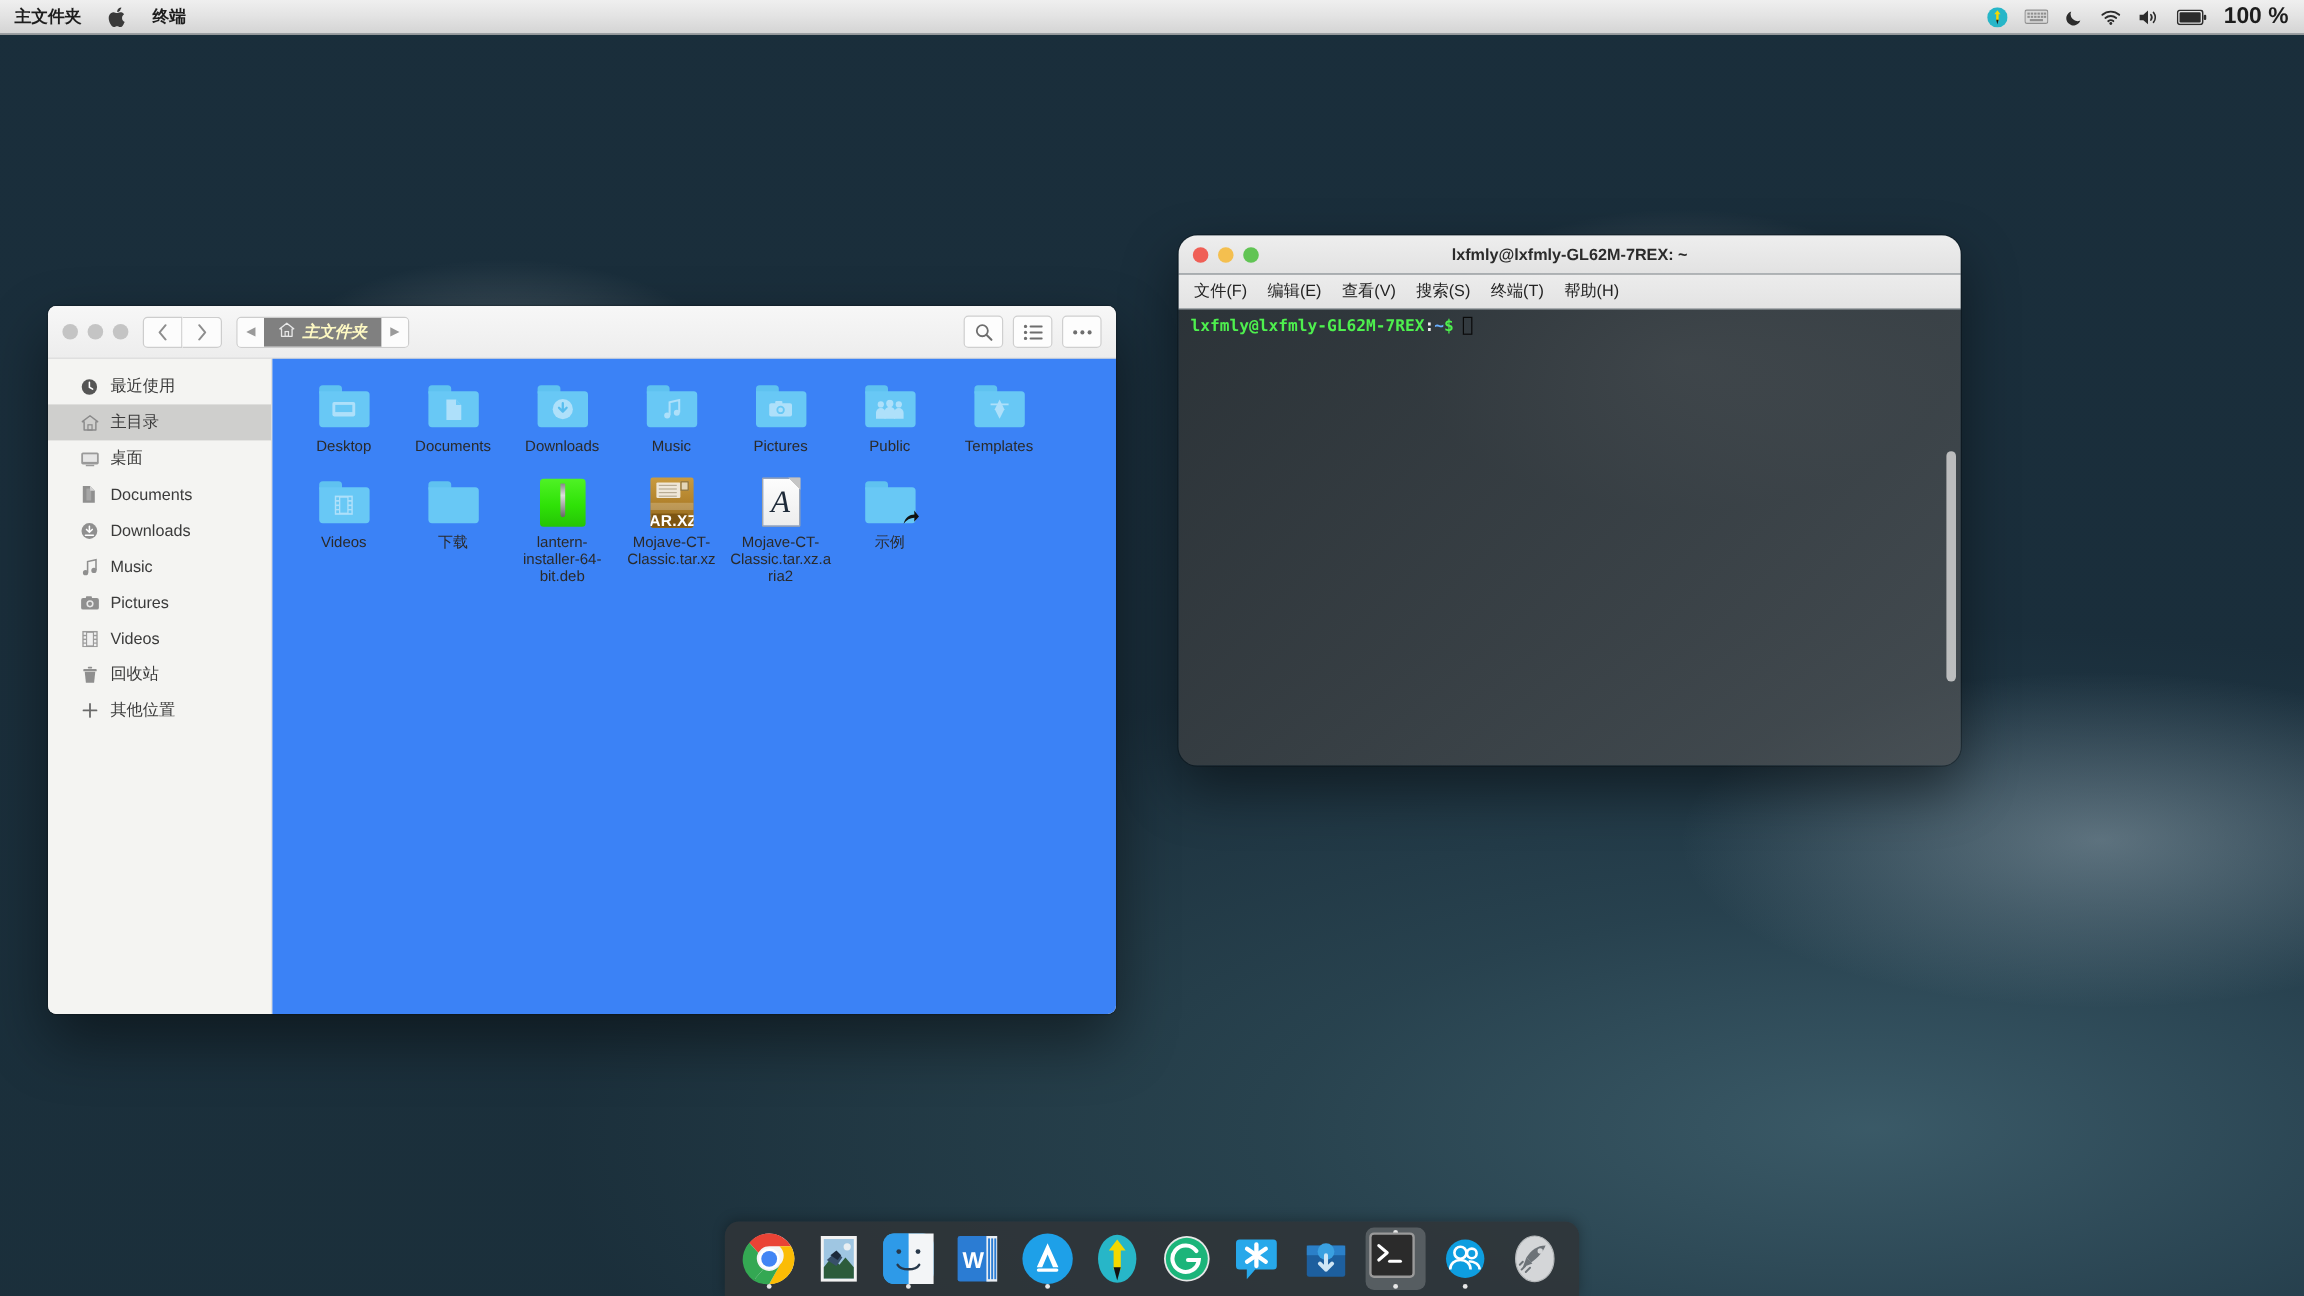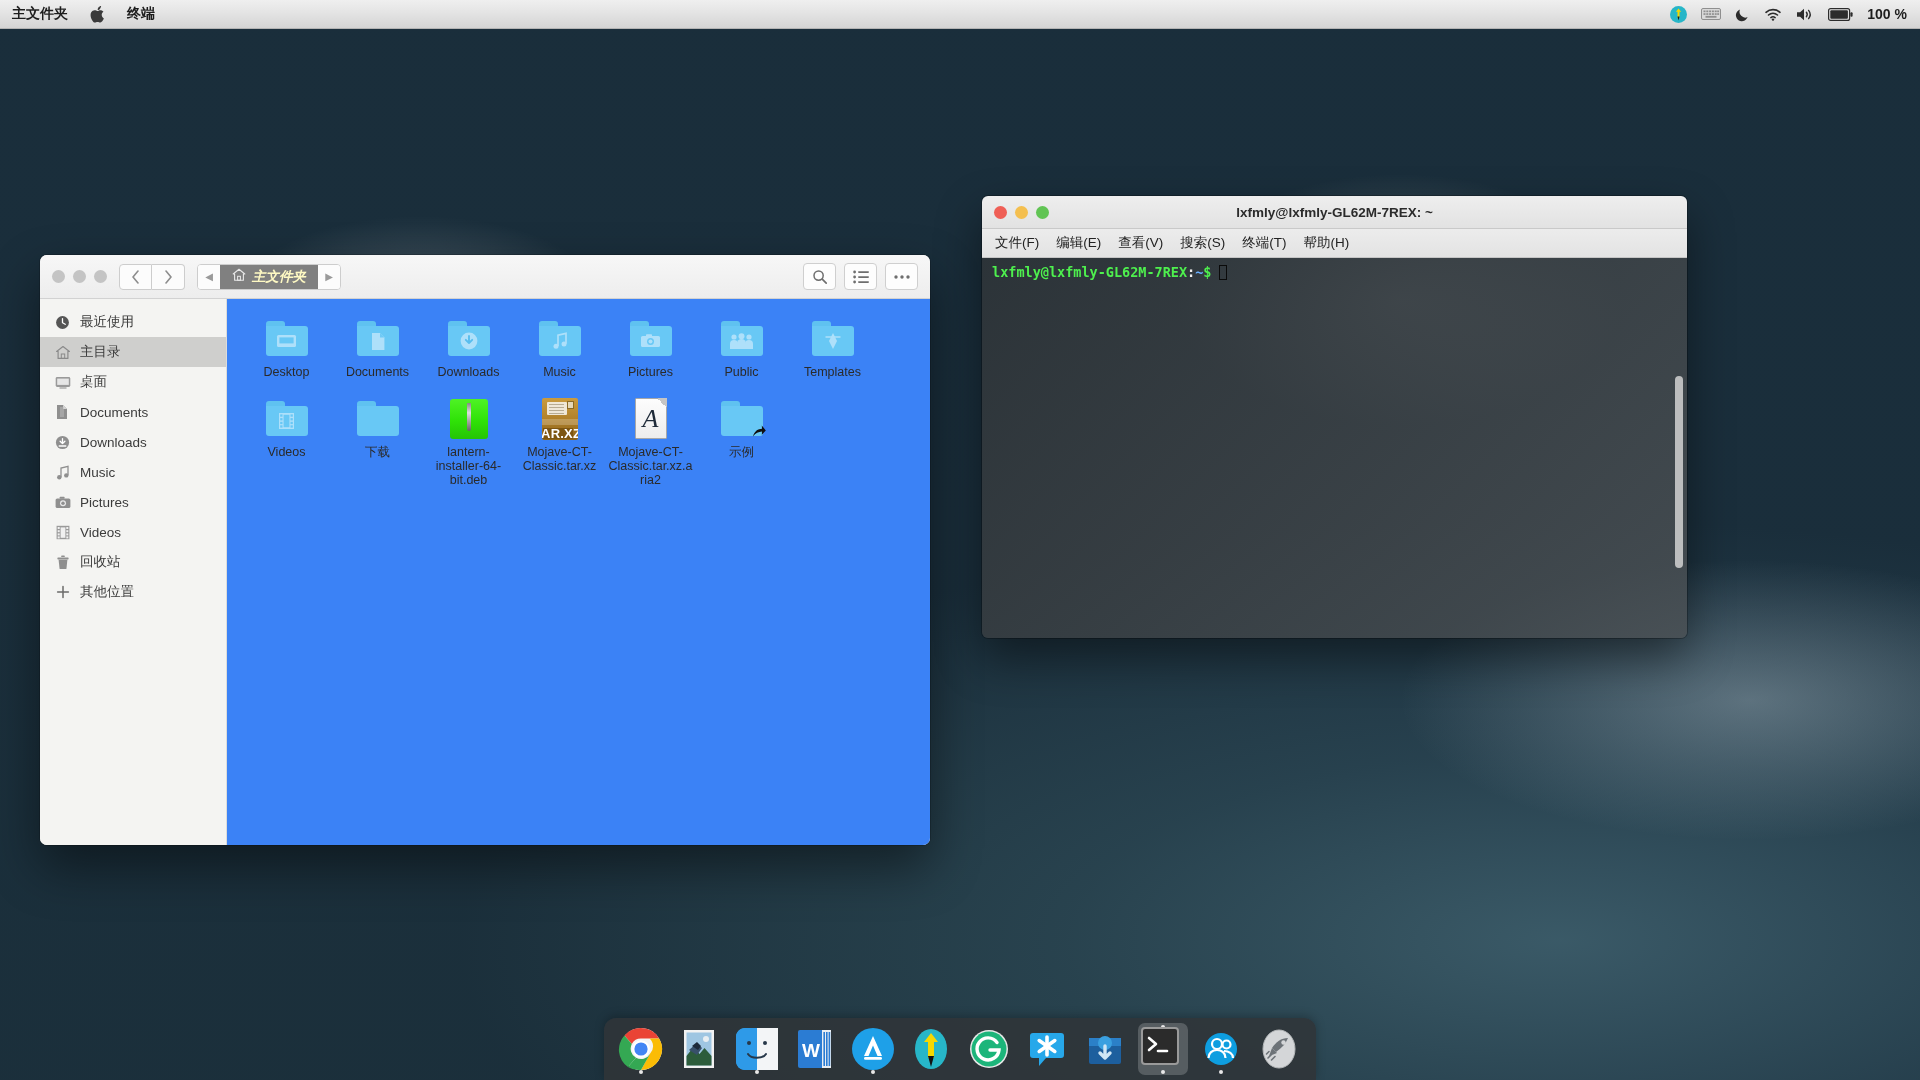--- a/index.html
+++ b/index.html
@@ -48,21 +48,21 @@
   .mb-left { display: flex; align-items: center; gap: 22px; padding-left: 12px; }
   .mb-item { font-weight: bold; cursor: default; white-space: nowrap; }
   .apple-logo { width: 15px; height: 17px; position: relative; display: inline-block; }
   .apple-logo svg { display: block; }
   .mb-center {
     position: absolute; left: 0; right: 0; text-align: center;
     font-weight: bold; font-size: 13.5px; pointer-events: none;
   }
   .mb-right {
     margin-left: auto; display: flex; align-items: center; gap: 14px;
-    padding-right: 13px; font-size: 14px; font-weight: bold;
+    padding-right: 13px; font-size: 19px; font-weight: bold;
   }
   .tray-icon { display: flex; align-items: center; }
 
   
   .traffic { display: flex; gap: 8px; align-items: center; }
   .dot { width: 13px; height: 13px; border-radius: 50%; display: block; }
 
   
   #filemanager {
     position: absolute; left: 40px; top: 255px; width: 890px; height: 590px;
@@ -103,21 +103,21 @@
     background: #fdfdfd; display: flex; align-items: center; justify-content: center;
     color: #6e6e6e; cursor: default;
   }
   #fm-body { display: flex; flex: 1; min-height: 0; }
   #fm-sidebar {
     width: 187px; flex: none; background: #f4f4f2;
     border-right: 1px solid #dcdcda; padding-top: 8px;
   }
   .side-item {
     display: flex; align-items: center; gap: 9px;
-    height: 30px; padding: 0 0 0 14px;
+    height: 30px; padding: 0 0 0 26px;
     font-size: 13.5px; color: #3b3b3b; cursor: default; white-space: nowrap;
   }
   .side-item.selected { background: #cfcfcd; }
   .side-ico { width: 17px; height: 17px; flex: none; display: flex; align-items: center; justify-content: center; color: #5a5a5a; }
   #fm-content { flex: 1; background: #3b82f6; padding: 18px 10px 0 14px; }
   .icon-grid { display: flex; flex-wrap: wrap; align-content: flex-start; }
   .file-cell {
     width: 91px; min-height: 74px; margin: 0 0 6px 0;
     display: flex; flex-direction: column; align-items: center; cursor: default;
   }
@@ -169,22 +169,22 @@
   .font-ico { position: absolute; left: 8px; top: 1px; width: 32px; height: 41px;
     background: linear-gradient(180deg,#fdfdfd 0%, #ededed 100%);
     border: 1px solid #a8a8a8; border-radius: 1px; }
   .font-ico .fold { position: absolute; right: -1px; top: -1px; width: 10px; height: 10px;
     background: linear-gradient(225deg, #c5c5c5 50%, transparent 50%); }
   .font-ico .A { position: absolute; inset: 0; display: flex; align-items: center; justify-content: center;
     font-family: "Liberation Serif", "DejaVu Serif", serif; font-size: 26px; font-style: italic; color: #1e2a38; }
 
   
   #terminal {
-    position: absolute; left: 982px; top: 196px; width: 705px; height: 442px;
-    border-radius: 6px; overflow: hidden;
+    position: absolute; left: 982px; top: 196px; width: 652px; height: 442px;
+    border-radius: 16px; overflow: hidden;
     box-shadow: 0 20px 46px rgba(0,0,0,0.45), 0 0 0 1px rgba(0,0,0,0.25);
     z-index: 25; display: flex; flex-direction: column;
   }
   #term-title {
     height: 33px; flex: none;
     background: linear-gradient(180deg, #eeeeee 0%, #e2e2e2 100%);
     border-bottom: 1px solid #c9c9c9;
     display: flex; align-items: center; padding: 0 12px; position: relative;
   }
   #term-title .traffic .dot:nth-child(1) { background: #ef5f56; }

